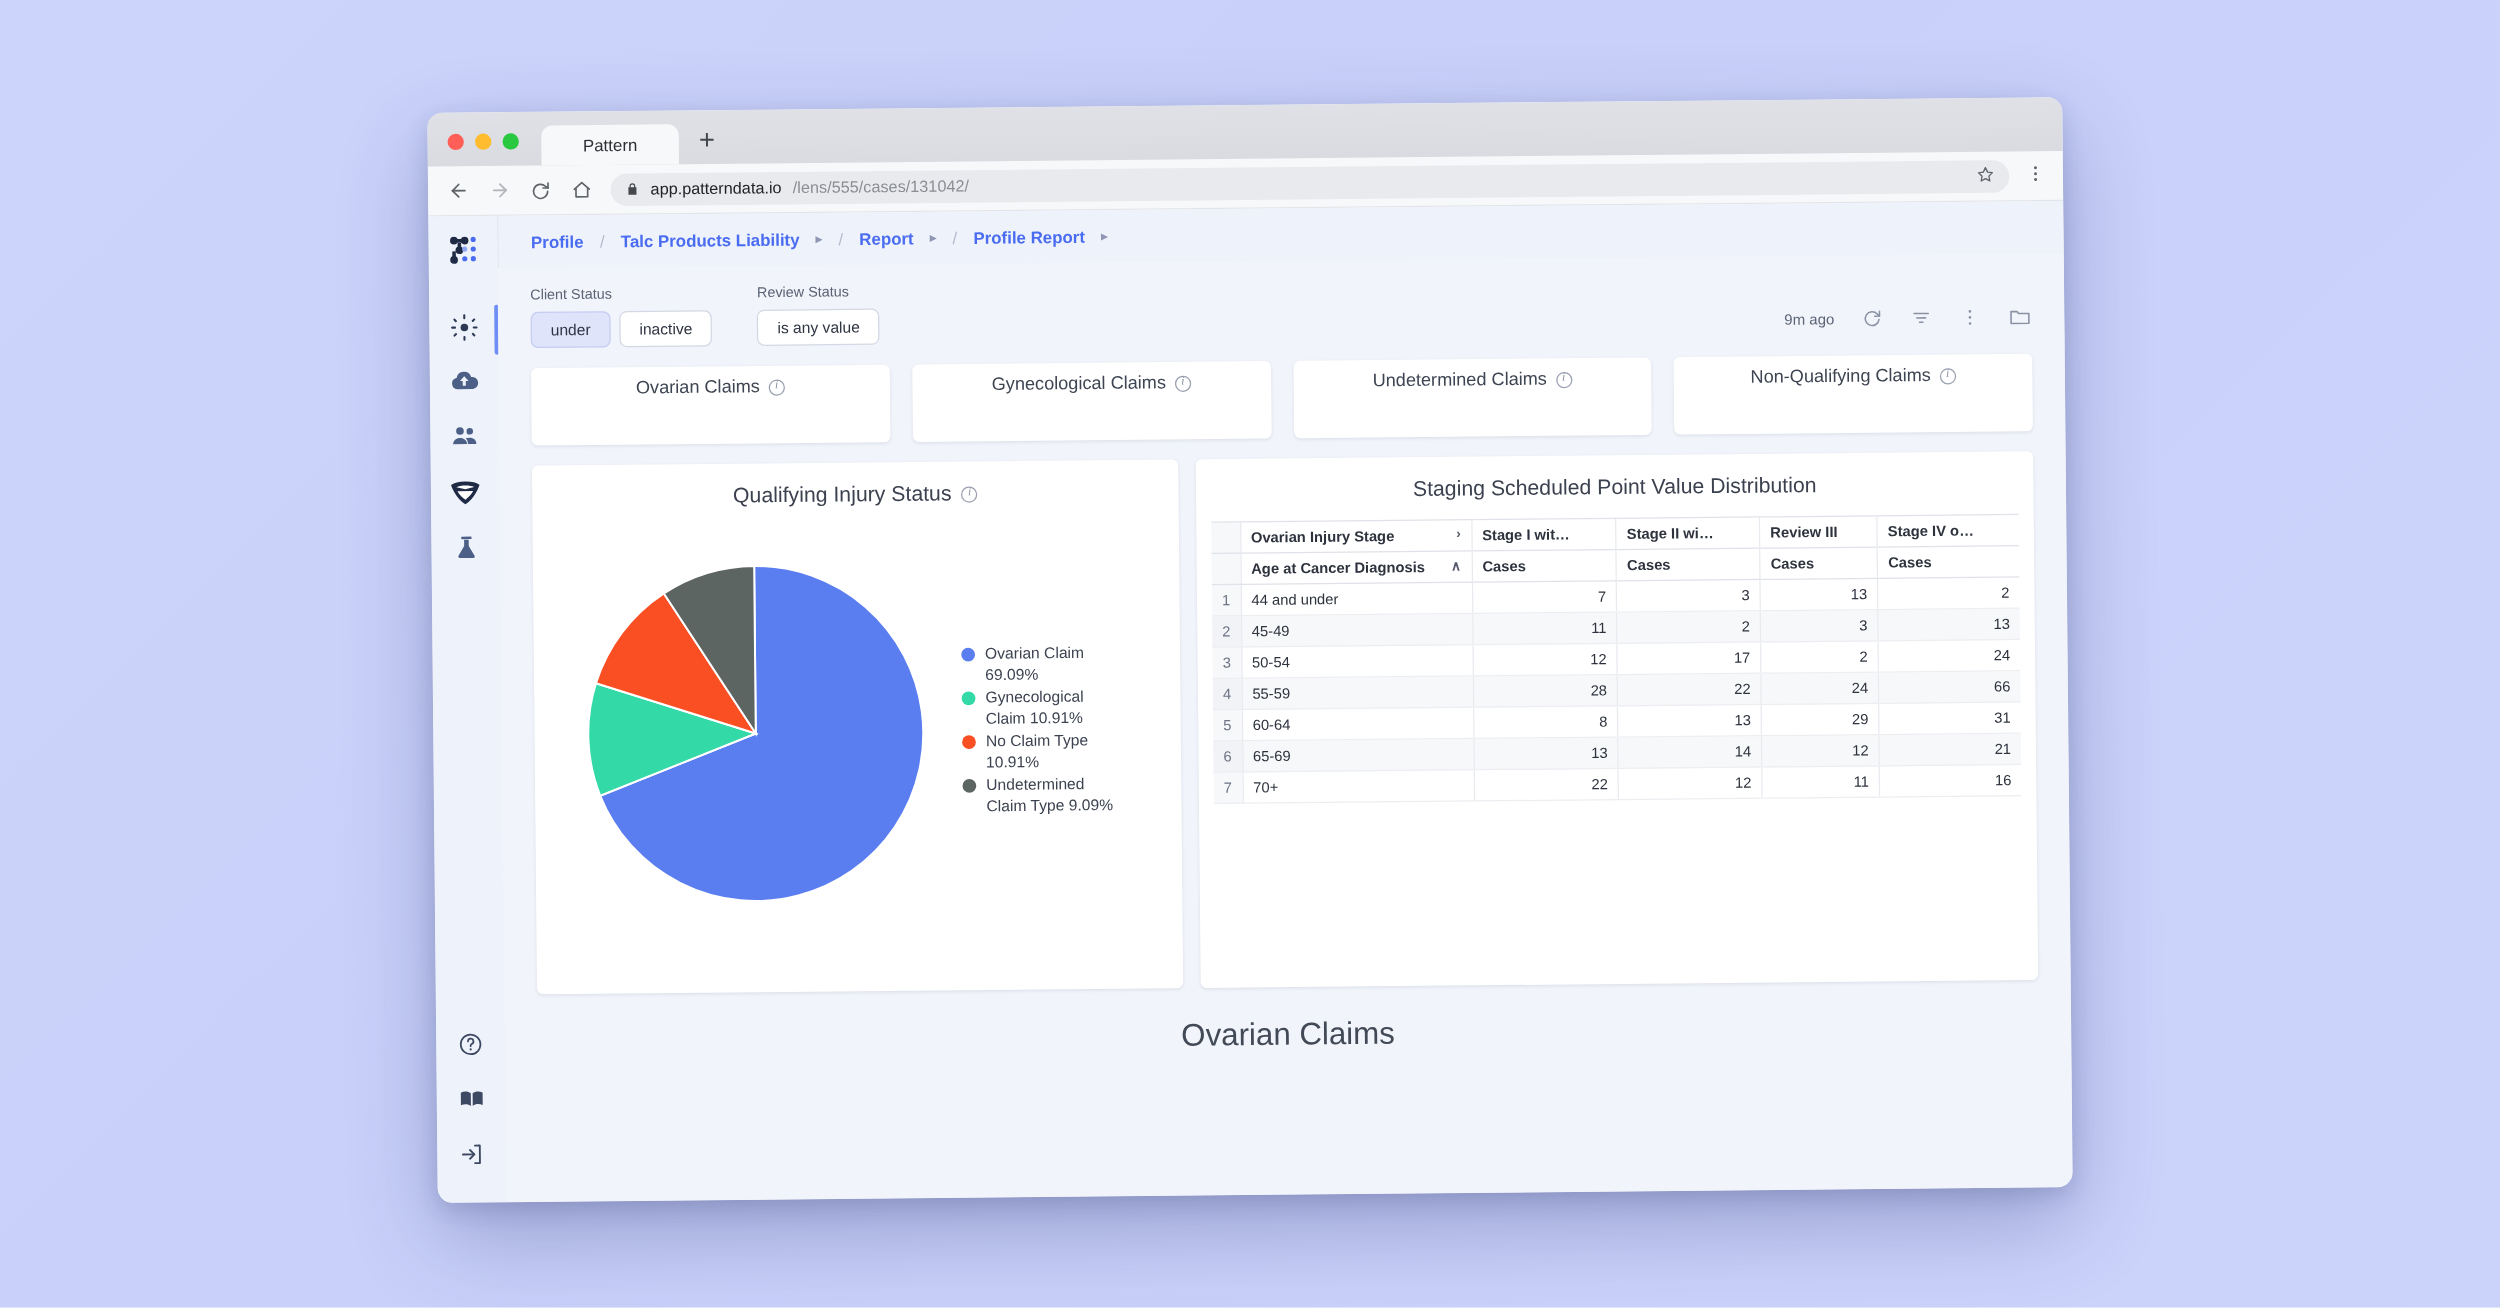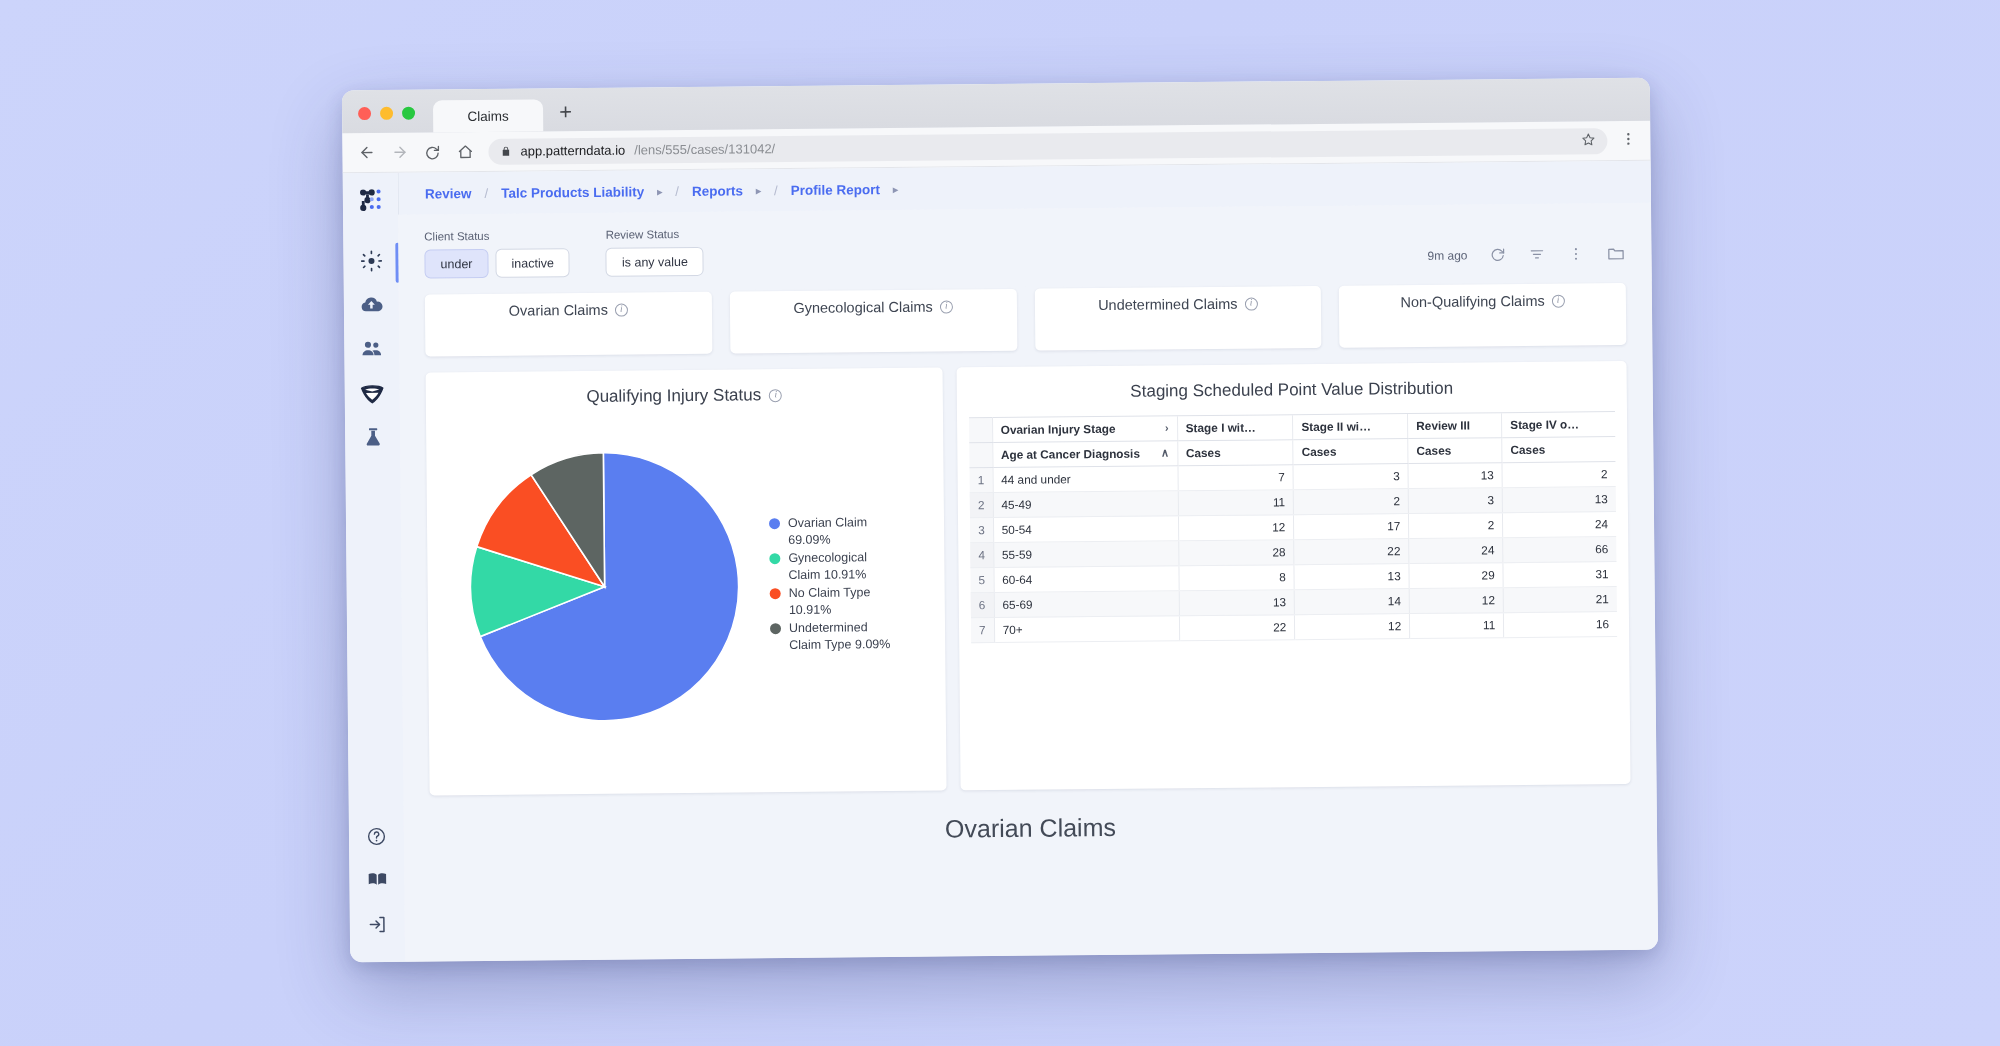--- a/index.html
+++ b/index.html
@@ -281,21 +281,21 @@
 
 <div id="browser-window">
 
   <div class="titlebar">
     <div class="traffic">
       <span class="dot red"></span>
       <span class="dot yellow"></span>
       <span class="dot green"></span>
     </div>
     <div class="tab">
-      <span>Claims</span>
+      <span>Pattern</span>
     </div>
     <div class="newtab">+</div>
   </div>
 
   <div class="urlbar">
     <span class="navicon">
       <svg width="17" height="17" viewBox="0 0 24 24" fill="none" stroke="currentColor" stroke-width="2" stroke-linecap="round" stroke-linejoin="round">
           <line x1="19" y1="12" x2="5" y2="12"></line>
           <polyline points="12 19 5 12 12 5"></polyline>
         </svg>
@@ -444,26 +444,26 @@
                 <polyline points="10.5 8 14.5 12 10.5 16"></polyline>
             </svg>
           </span>
         </div>
       </div>
     </div>
 
     <div class="main">
 
       <div class="crumbbar">
-        <span class="crumb">Review</span>
+        <span class="crumb">Profile</span>
         <span class="crumb sep">/</span>
         <span class="crumb">Talc Products Liability</span>
         <span class="crumb caret">▸</span>
         <span class="crumb sep">/</span>
-        <span class="crumb">Reports</span>
+        <span class="crumb">Report</span>
         <span class="crumb caret">▸</span>
         <span class="crumb sep">/</span>
         <span class="crumb">Profile Report</span>
         <span class="crumb caret">▸</span>
       </div>
 
       <div class="filterbar">
         <div class="filter-group">
           <div class="filter-label">Client Status</div>
           <div class="pillrow">

